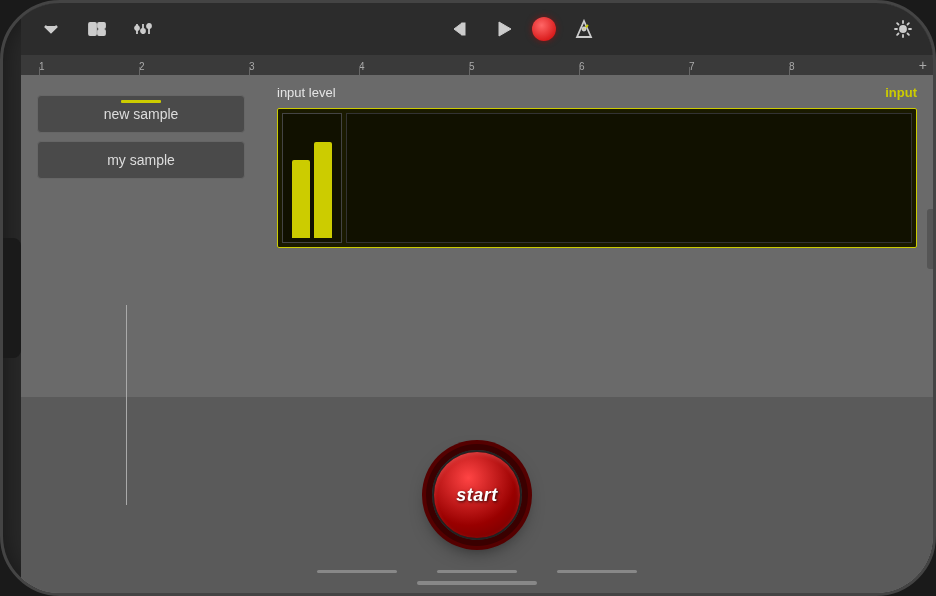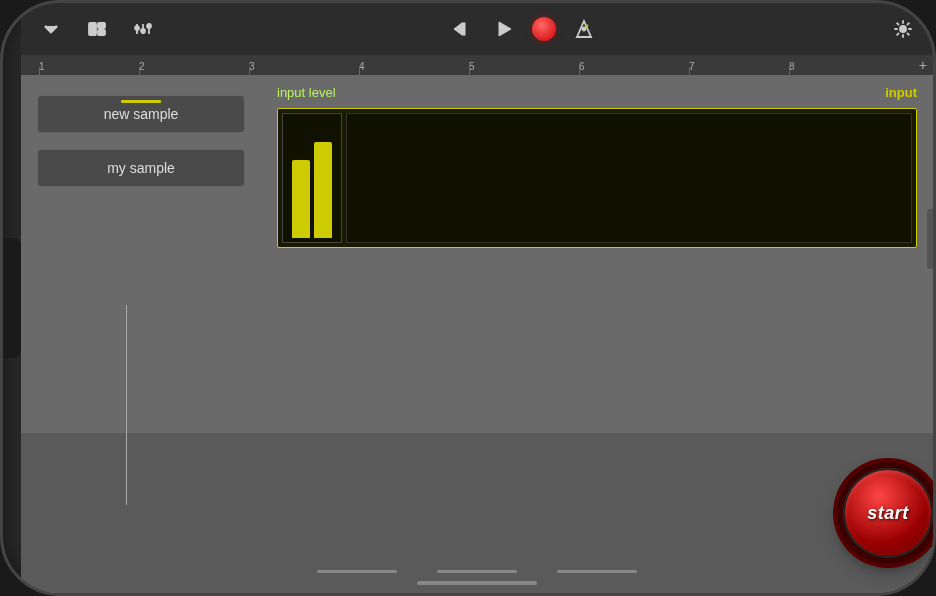--- a/index.html
+++ b/index.html
@@ -176,21 +176,21 @@
     }
 
     
     .left-sidebar {
       width: 240px;
       min-width: 240px;
       background: #6a6a6a;
       padding: 20px 16px;
       display: flex;
       flex-direction: column;
-      gap: 16px;
+      gap: 8px;
       position: relative;
     }
 
     .sample-btn {
       background: #4a4a4a;
       border: 1px solid #666;
       border-radius: 4px;
       color: #ddd;
       font-size: 14px;
       padding: 10px 14px;
@@ -241,21 +241,21 @@
     }
 
     .panel-header {
       display: flex;
       justify-content: space-between;
       align-items: center;
       margin-bottom: 8px;
     }
 
     .input-level-label {
-      color: #bef264;
+      color: #e5e5e5;
       font-size: 13px;
     }
 
     .import-label {
       color: #cccc00;
       font-size: 13px;
       font-weight: bold;
       cursor: pointer;
     }
 
@@ -295,25 +295,25 @@
       border: 1px solid #333;
       position: relative;
     }
 
     
     .bottom-area {
       position: absolute;
       bottom: 0;
       left: 0;
       right: 0;
-      height: 160px;
+      height: 196px;
       background: #5a5a5a;
       display: flex;
       align-items: center;
-      justify-content: flex-end;
+      justify-content: center;
     }
 
     
     .start-button {
       width: 90px;
       height: 90px;
       border-radius: 50%;
       background: radial-gradient(circle at 40% 30%, #ff4444, #990000 60%, #660000);
       box-shadow:
         0 0 0 6px #3a0000,

